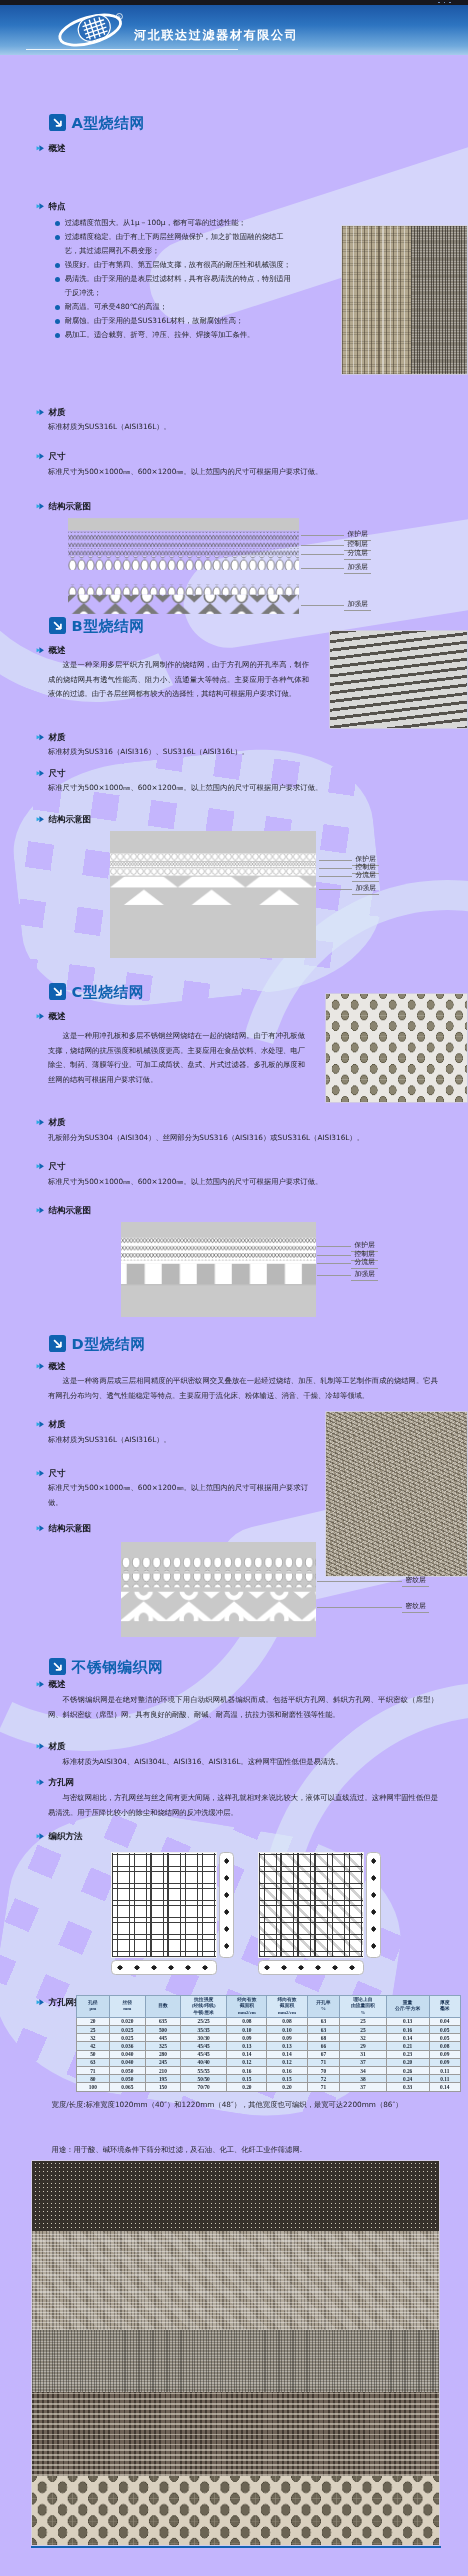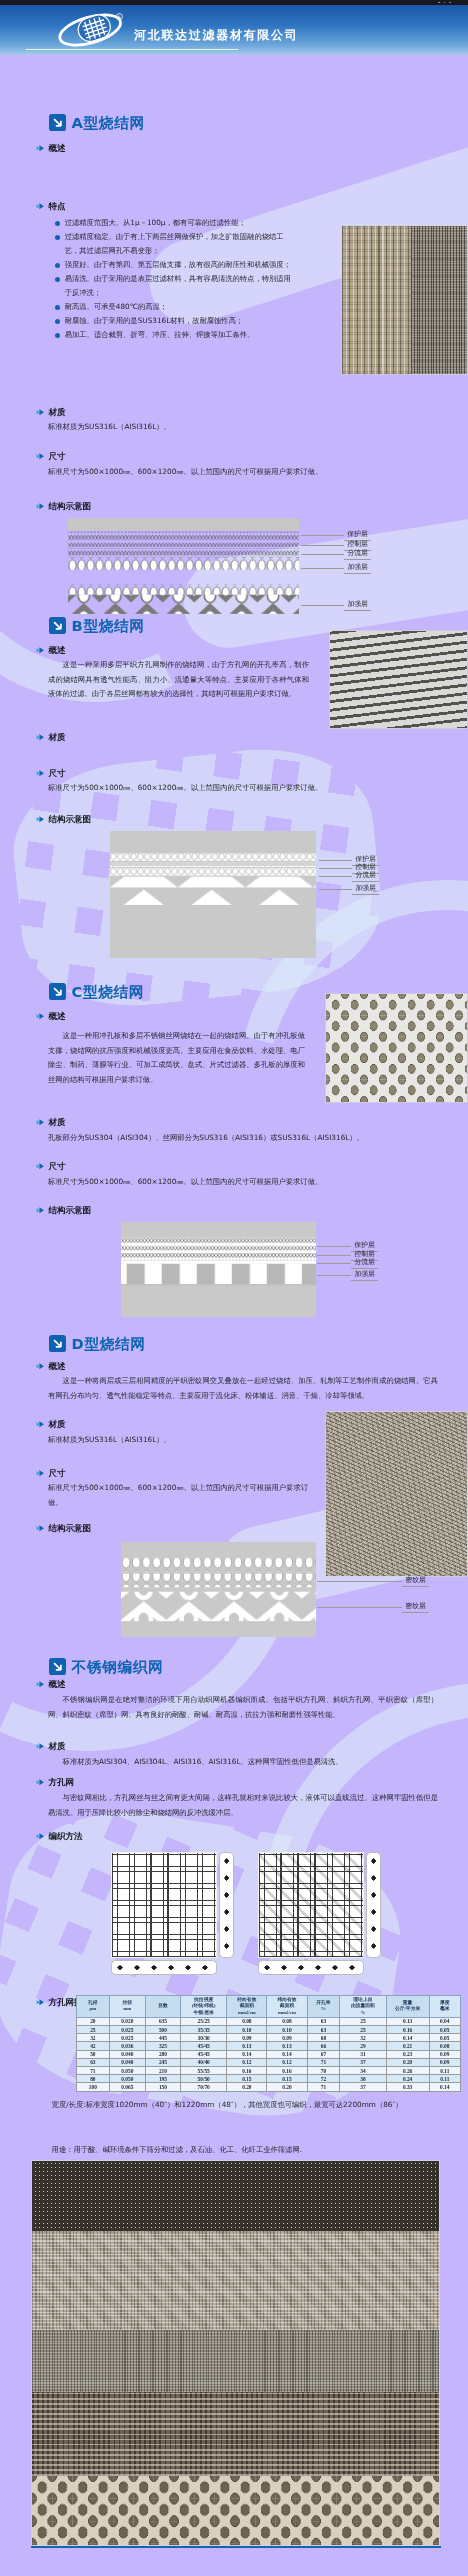--- a/index.html
+++ b/index.html
@@ -287,20 +287,21 @@
     <div class="photo" style="left:330px;top:18.6px;width:137px;height:97px;">
         <div class="pb-in"></div>
       </div>
     <div class="sub" style="top:120px;">
         <span><svg width="8.5" height="8.5" viewBox="0 0 15 15">
             <path d="M6 2 L14 7.5 L6 13 Z" fill="#0f62b0"></path>
             <path d="M1 4 L8 7.5 L1 11 Z" fill="#29aae3"></path>
           </svg></span>
         <b>材质</b>
       </div>
+    <div class="para" style="top:133px;left:48px;width:384px;">标准材质为SUS316（AISI316）、SUS316L（AISI316L）。</div>
     <div class="sub" style="top:156px;">
         <span><svg width="8.5" height="8.5" viewBox="0 0 15 15">
             <path d="M6 2 L14 7.5 L6 13 Z" fill="#0f62b0"></path>
             <path d="M1 4 L8 7.5 L1 11 Z" fill="#29aae3"></path>
           </svg></span>
         <b>尺寸</b>
       </div>
     <div class="para" style="top:169px;left:48px;width:389px;">标准尺寸为500×1000㎜、600×1200㎜。以上范围内的尺寸可根据用户要求订做。</div>
     <div class="sub" style="top:202px;">
         <span><svg width="8.5" height="8.5" viewBox="0 0 15 15">

